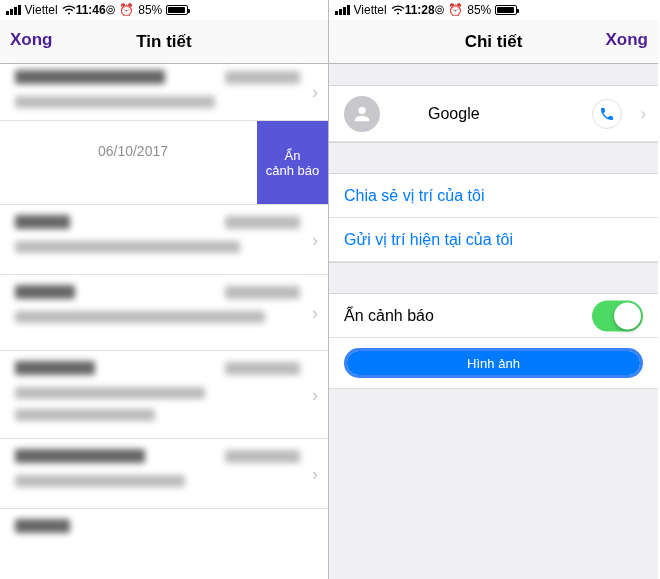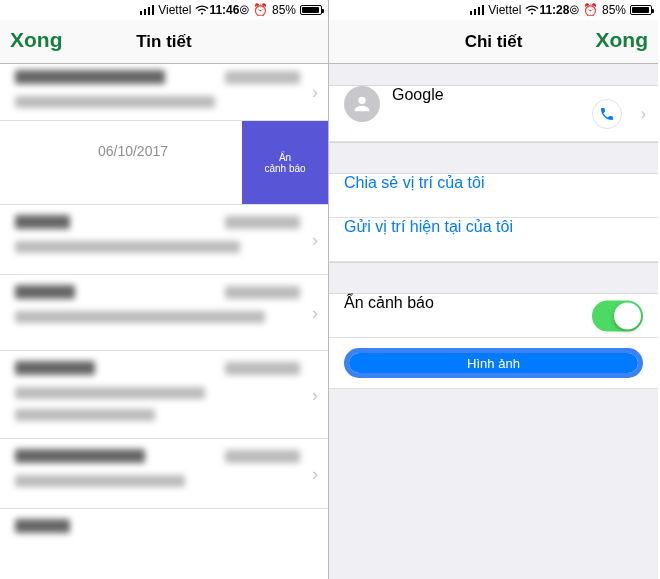--- a/index.html
+++ b/index.html
@@ -20,21 +20,21 @@
     overflow: hidden;
     border-right: 1px solid #bbb;
   }
   .phone.right { border-right: none; }
 
   
   .status {
     height: 20px;
     display: flex;
     align-items: center;
-    justify-content: flex-end;
+    justify-content: flex-start;
     padding: 0 6px;
     font-size: 12px;
     font-weight: 500;
   }
   .status .left, .status .right { display: flex; align-items: center; gap: 4px; }
   .status .center { font-weight: 600; }
   .signal-bars { display: inline-flex; align-items: flex-end; gap: 1.5px; height: 10px; }
   .signal-bars span { width: 2.5px; background:#000; display:block; }
   .signal-bars span:nth-child(1){height:4px}
   .signal-bars span:nth-child(2){height:6px}
@@ -52,21 +52,21 @@
     display: flex;
     align-items: center;
     justify-content: center;
     position: relative;
     background:#f9f9f9;
   }
   .nav.plain { background:#f9f9f9; }
   .nav-title { font-size: 17px; font-weight: 600; }
   .nav-btn-left, .nav-btn-right {
     position: absolute; top: 0; bottom: 4px; display: flex; align-items: center;
-    font-size: 21px; color: #15803d; padding: 0 10px; font-weight:600;
+    font-size: 17px; color: #4c1d95; padding: 0 10px; font-weight:600;
   }
   .nav-btn-left { left: 0; }
   .nav-btn-right { right: 0; }
 
   
   .list { background:#fff; }
   .row {
     min-height: 60px;
     border-bottom: 1px solid rgba(0,0,0,.12);
     padding: 8px 30px 8px 15px;
@@ -88,33 +88,34 @@
     position:absolute; top:0; bottom:0; left:0; right:0;
     transform: translateX(-145px);
     padding: 8px 15px;
     background:#fff;
     display:flex; flex-direction:column; justify-content:center;
   }
   .swipe-main .date-top { color:#8e8e93; font-size:14px; text-align:right; margin-bottom:8px;}
   .swipe-main .sender { color:#8e8e93; font-size:14px; }
   .swipe-actions { position:absolute; top:0; bottom:0; right:0; display:flex; }
   .swipe-btn {
-    width:86px; display:flex; align-items:center; justify-content:center;
-    color:#fff; text-align:center; font-size:10px; padding:16px 4px;
+    width:71px; display:flex; align-items:center; justify-content:center;
+    color:#fff; text-align:center; font-size:13px; padding:16px 4px;
   }
   .swipe-btn.hide { background:#5856d6; }
   .swipe-btn.del  { background:#ff3b30; }
 
   
   .section-gap { background:#efeff4; height:22px; border-top:1px solid rgba(0,0,0,.1); border-bottom:1px solid rgba(0,0,0,.1);}
   .section-gap.first{border-top:none;}
   .cell {
-    background:#fff; min-height:44px; display:flex; 
+    background:#fff; min-height:44px; display:flex; align-items:center;
     padding:0 15px; font-size:16px; position:relative;
     border-bottom:1px solid rgba(0,0,0,.12);
+    gap:36px;
   }
   .cell.link { color:#007aff; }
 
   .contact-cell { height:56px; }
   .contact-cell .avatar {
     width:36px;height:36px;border-radius:50%;background:#c7c7cc;color:#fff;
     display:flex;align-items:center;justify-content:center;margin-right:12px;font-size:20px;
   }
   .contact-cell .name{font-size:16px;}
   .contact-cell .call-btn{
@@ -125,21 +126,21 @@
   .contact-cell .chev{position:absolute;right:12px;top:50%;transform:translateY(-50%);color:#c7c7cc;}
 
   .toggle {
     position:absolute; right:15px; top:50%; transform:translateY(-50%);
     width:51px;height:31px;background:#4cd964;border-radius:16px;
   }
   .toggle .knob{position:absolute;right:2px;top:2px;width:27px;height:27px;background:#fff;border-radius:50%;box-shadow:0 2px 4px rgba(0,0,0,.25);}
 
   .seg-wrap{background:#fff;padding:10px 15px;border-bottom:1px solid rgba(0,0,0,.12);}
   .seg {
-    display:flex; border:5px solid #3b82f6; border-radius:15px; overflow:hidden; height:30px;gap:28px;
+    display:flex; border:3px solid #3b82f6; border-radius:15px; overflow:hidden; height:30px;gap:28px;
   }
   .seg > div{flex:1;display:flex;align-items:center;justify-content:center;font-size:13px;}
   .seg .on{background:#007aff;color:#fff;}
   .seg .off{background:#fff;color:#007aff;border-left:1px solid #007aff;}
 </style>
 </head>
 <body>
 
 <div class="phone">
   <div class="status">

